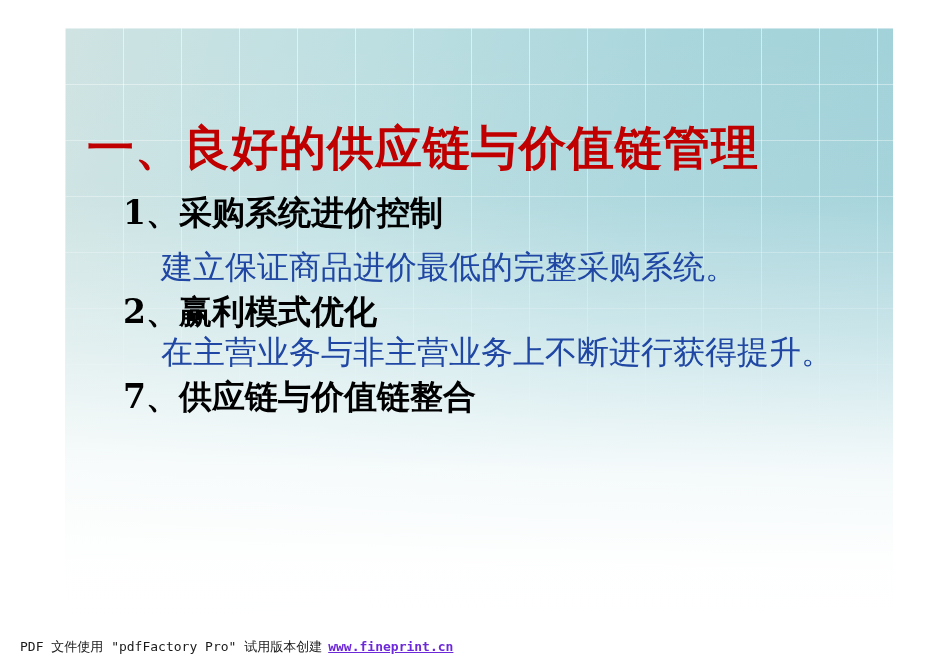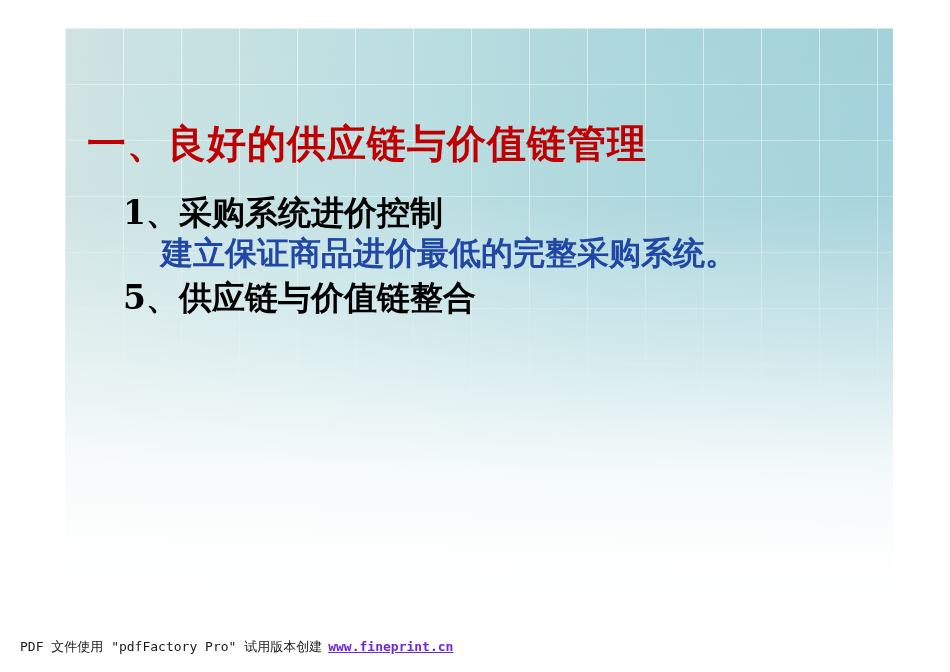--- a/index.html
+++ b/index.html
@@ -49,21 +49,21 @@
     mask-image: linear-gradient(to bottom, rgba(0,0,0,1) 0%, rgba(0,0,0,0.75) 30%, rgba(0,0,0,0.25) 55%, rgba(0,0,0,0) 72%);
   }
 
   
   #slide-title {
     position: absolute;
     left: 22px;
     top: 95px;
     width: 800px;
     color: #c00000;
-    font-size: 39px;
+    font-size: 47px;
     font-weight: bold;
     letter-spacing: 1px;
     line-height: 1.05;
     white-space: nowrap;
     font-family: "DejaVu Serif", "Liberation Serif", serif;
   }
 
   
   #body-block {
     position: absolute;
@@ -77,27 +77,27 @@
     font-size: 33px;
     font-weight: bold;
     line-height: 1.22;
     letter-spacing: 0px;
     white-space: nowrap;
     font-family: "DejaVu Serif", "Liberation Serif", serif;
   }
   .sec-body {
     color: #1f47a3;
     font-size: 32px;
-    font-weight: bold;
+    font-weight: normal;
     line-height: 1.24;
     text-indent: 48px;
     margin-left: -10px;
     font-family: "DejaVu Serif", "Liberation Serif", serif;
   }
-  .sec-1 .sec-heading { margin-bottom: 1px; }
+  .sec-1 .sec-heading { margin-bottom: 15px; }
   .sec-1 .sec-body { margin-bottom: 4px; }
   .sec-2 .sec-heading { margin-bottom: 1px; }
   .sec-2 .sec-body { margin-bottom: 4px; }
   .sec-3 .sec-heading { margin-bottom: 1px; }
 
   
   #footer {
     position: absolute;
     left: 20px;
     top: 638px;
@@ -123,23 +123,27 @@
 
   <div id="slide-title">一、良好的供应链与价值链管理</div>
 
   <div id="body-block">
 
     <div class="sec sec-1">
       <div class="sec-heading">1、采购系统进价控制</div>
       <div class="sec-body">建立保证商品进价最低的完整采购系统。</div>
     </div>
 
+    <div class="sec sec-2">
+      <div class="sec-heading">2、赢利模式优化</div>
+      <div class="sec-body">在主营业务与非主营业务上不断进行获得提升。</div>
+    </div>
 
     <div class="sec sec-3">
-      <div class="sec-heading">5、供应链与价值链整合</div>
+      <div class="sec-heading">7、供应链与价值链整合</div>
     </div>
 
   </div>
 </div>
 
 <div id="footer">
   <span>PDF 文件使用 "pdfFactory Pro" 试用版本创建</span><a id="footer-link" href="#">www.fineprint.cn</a>
 </div>
 
 </body></html>

